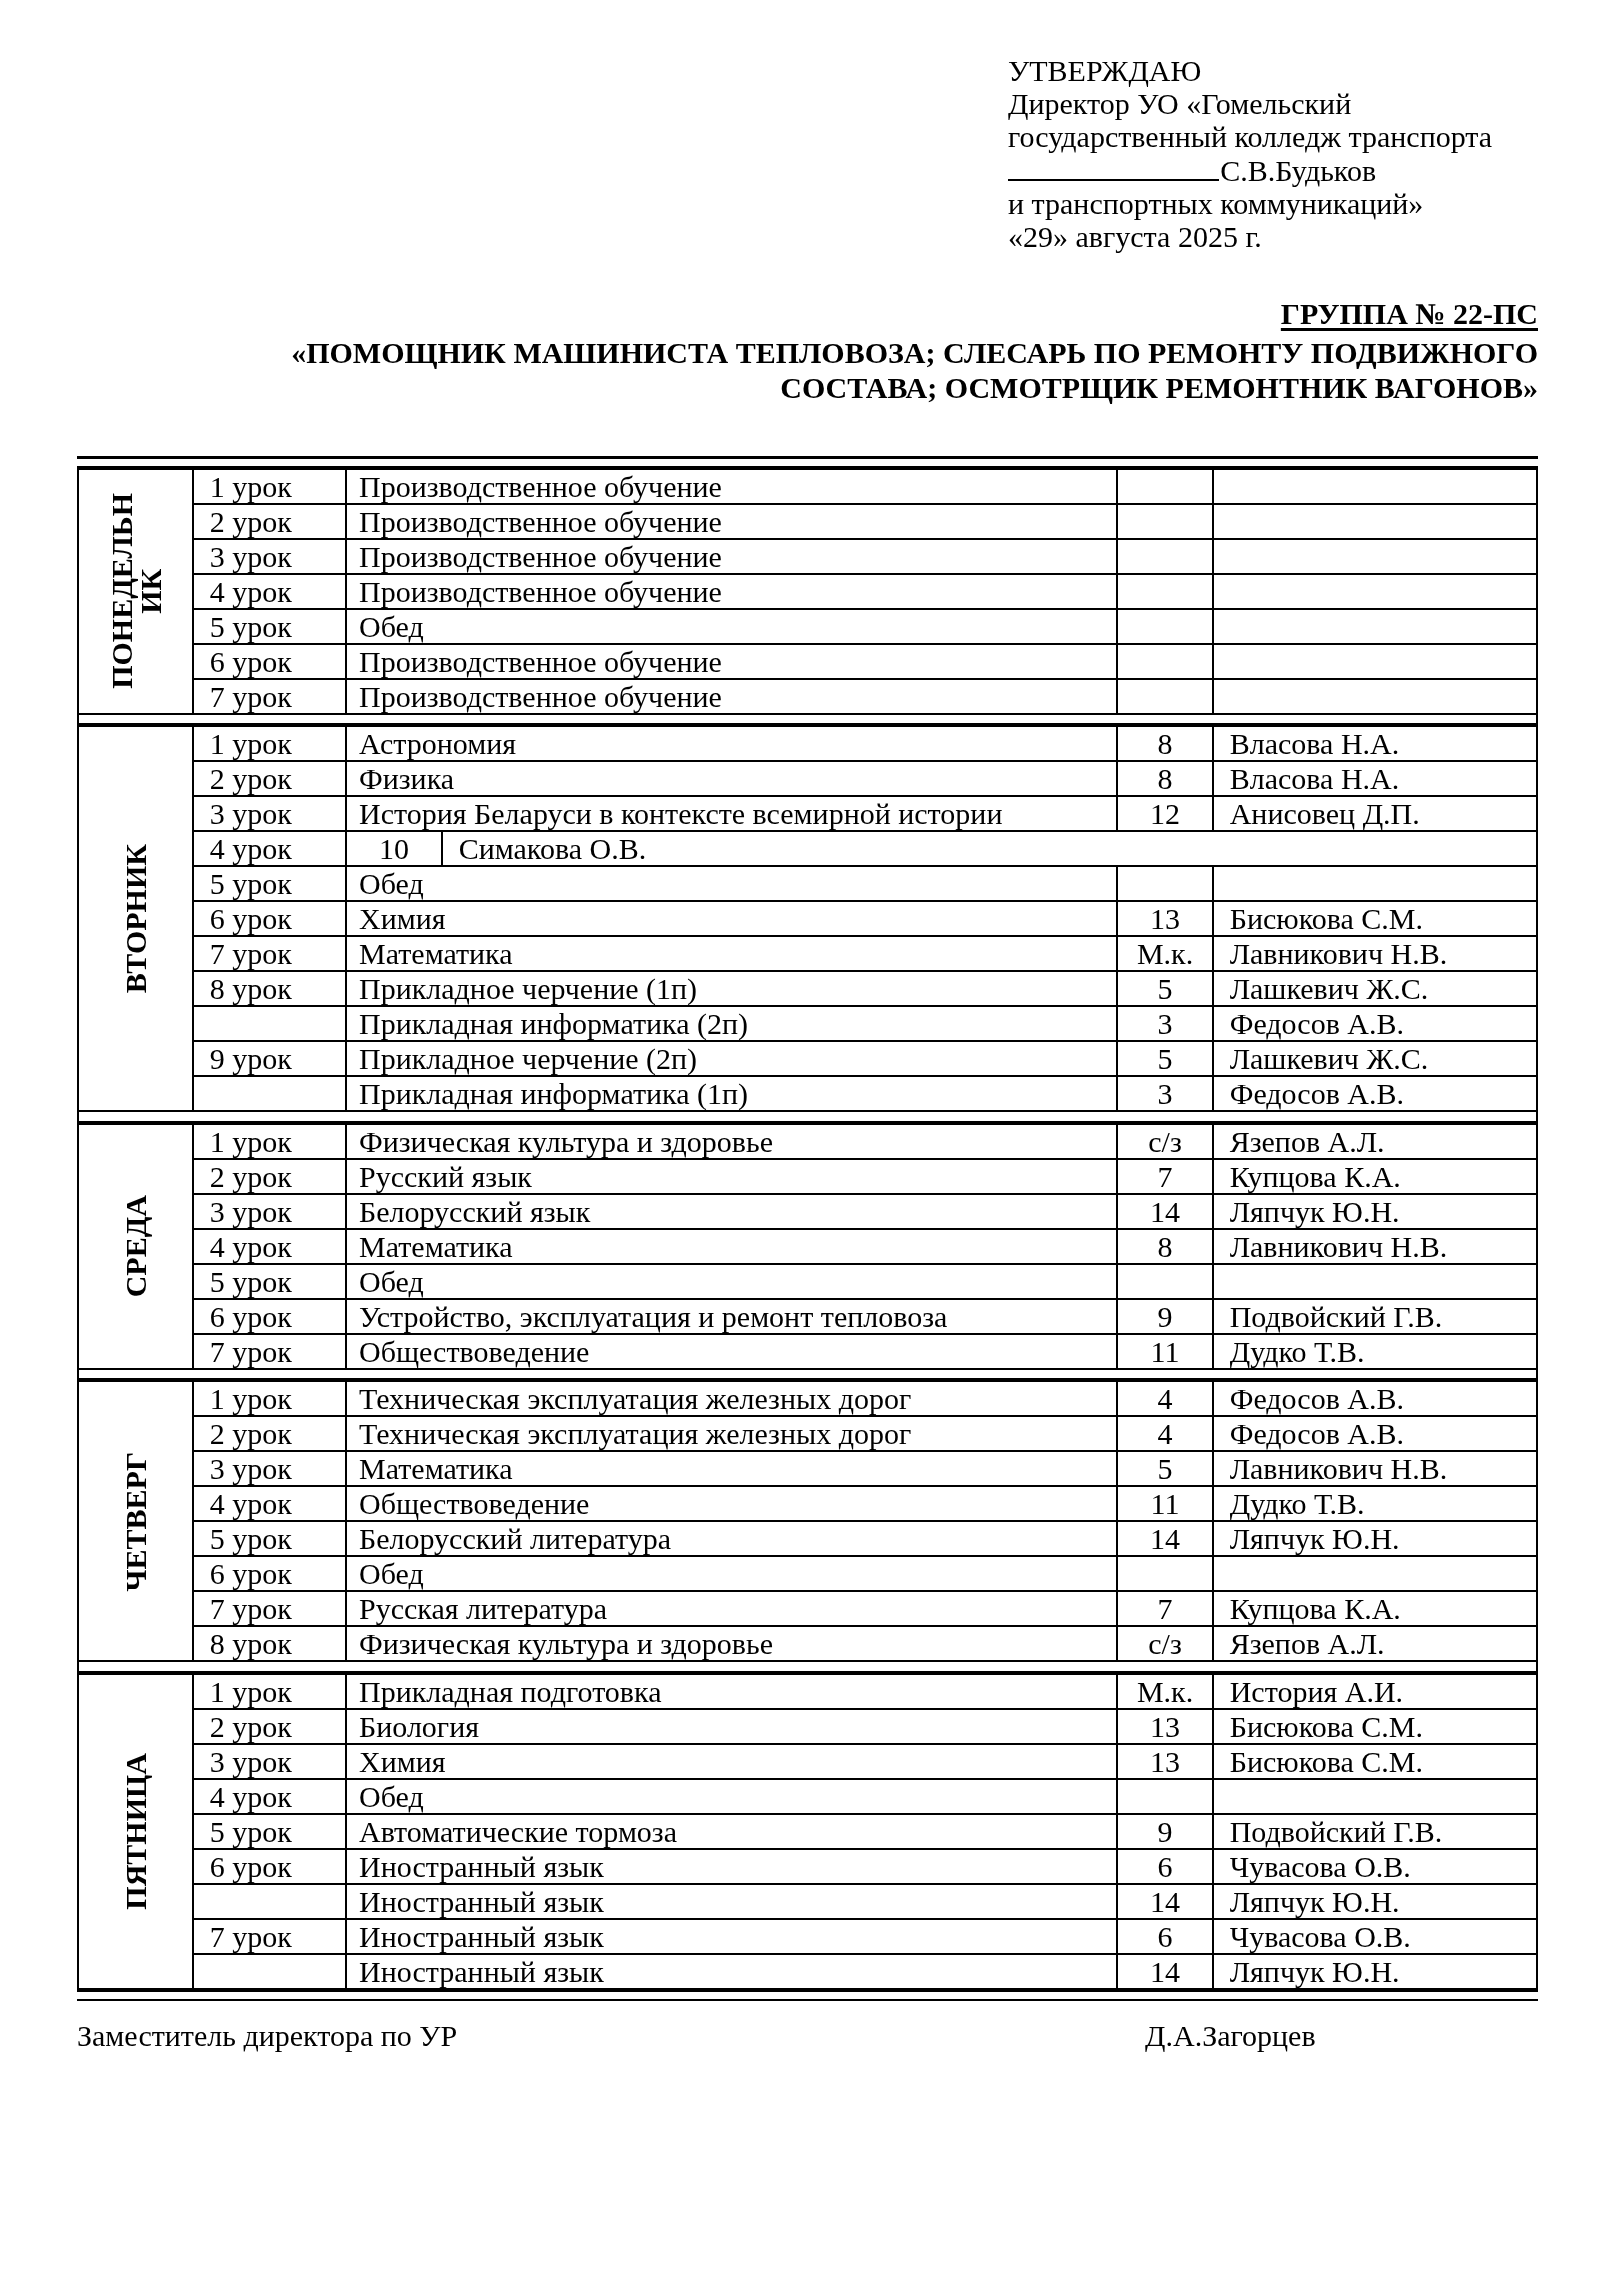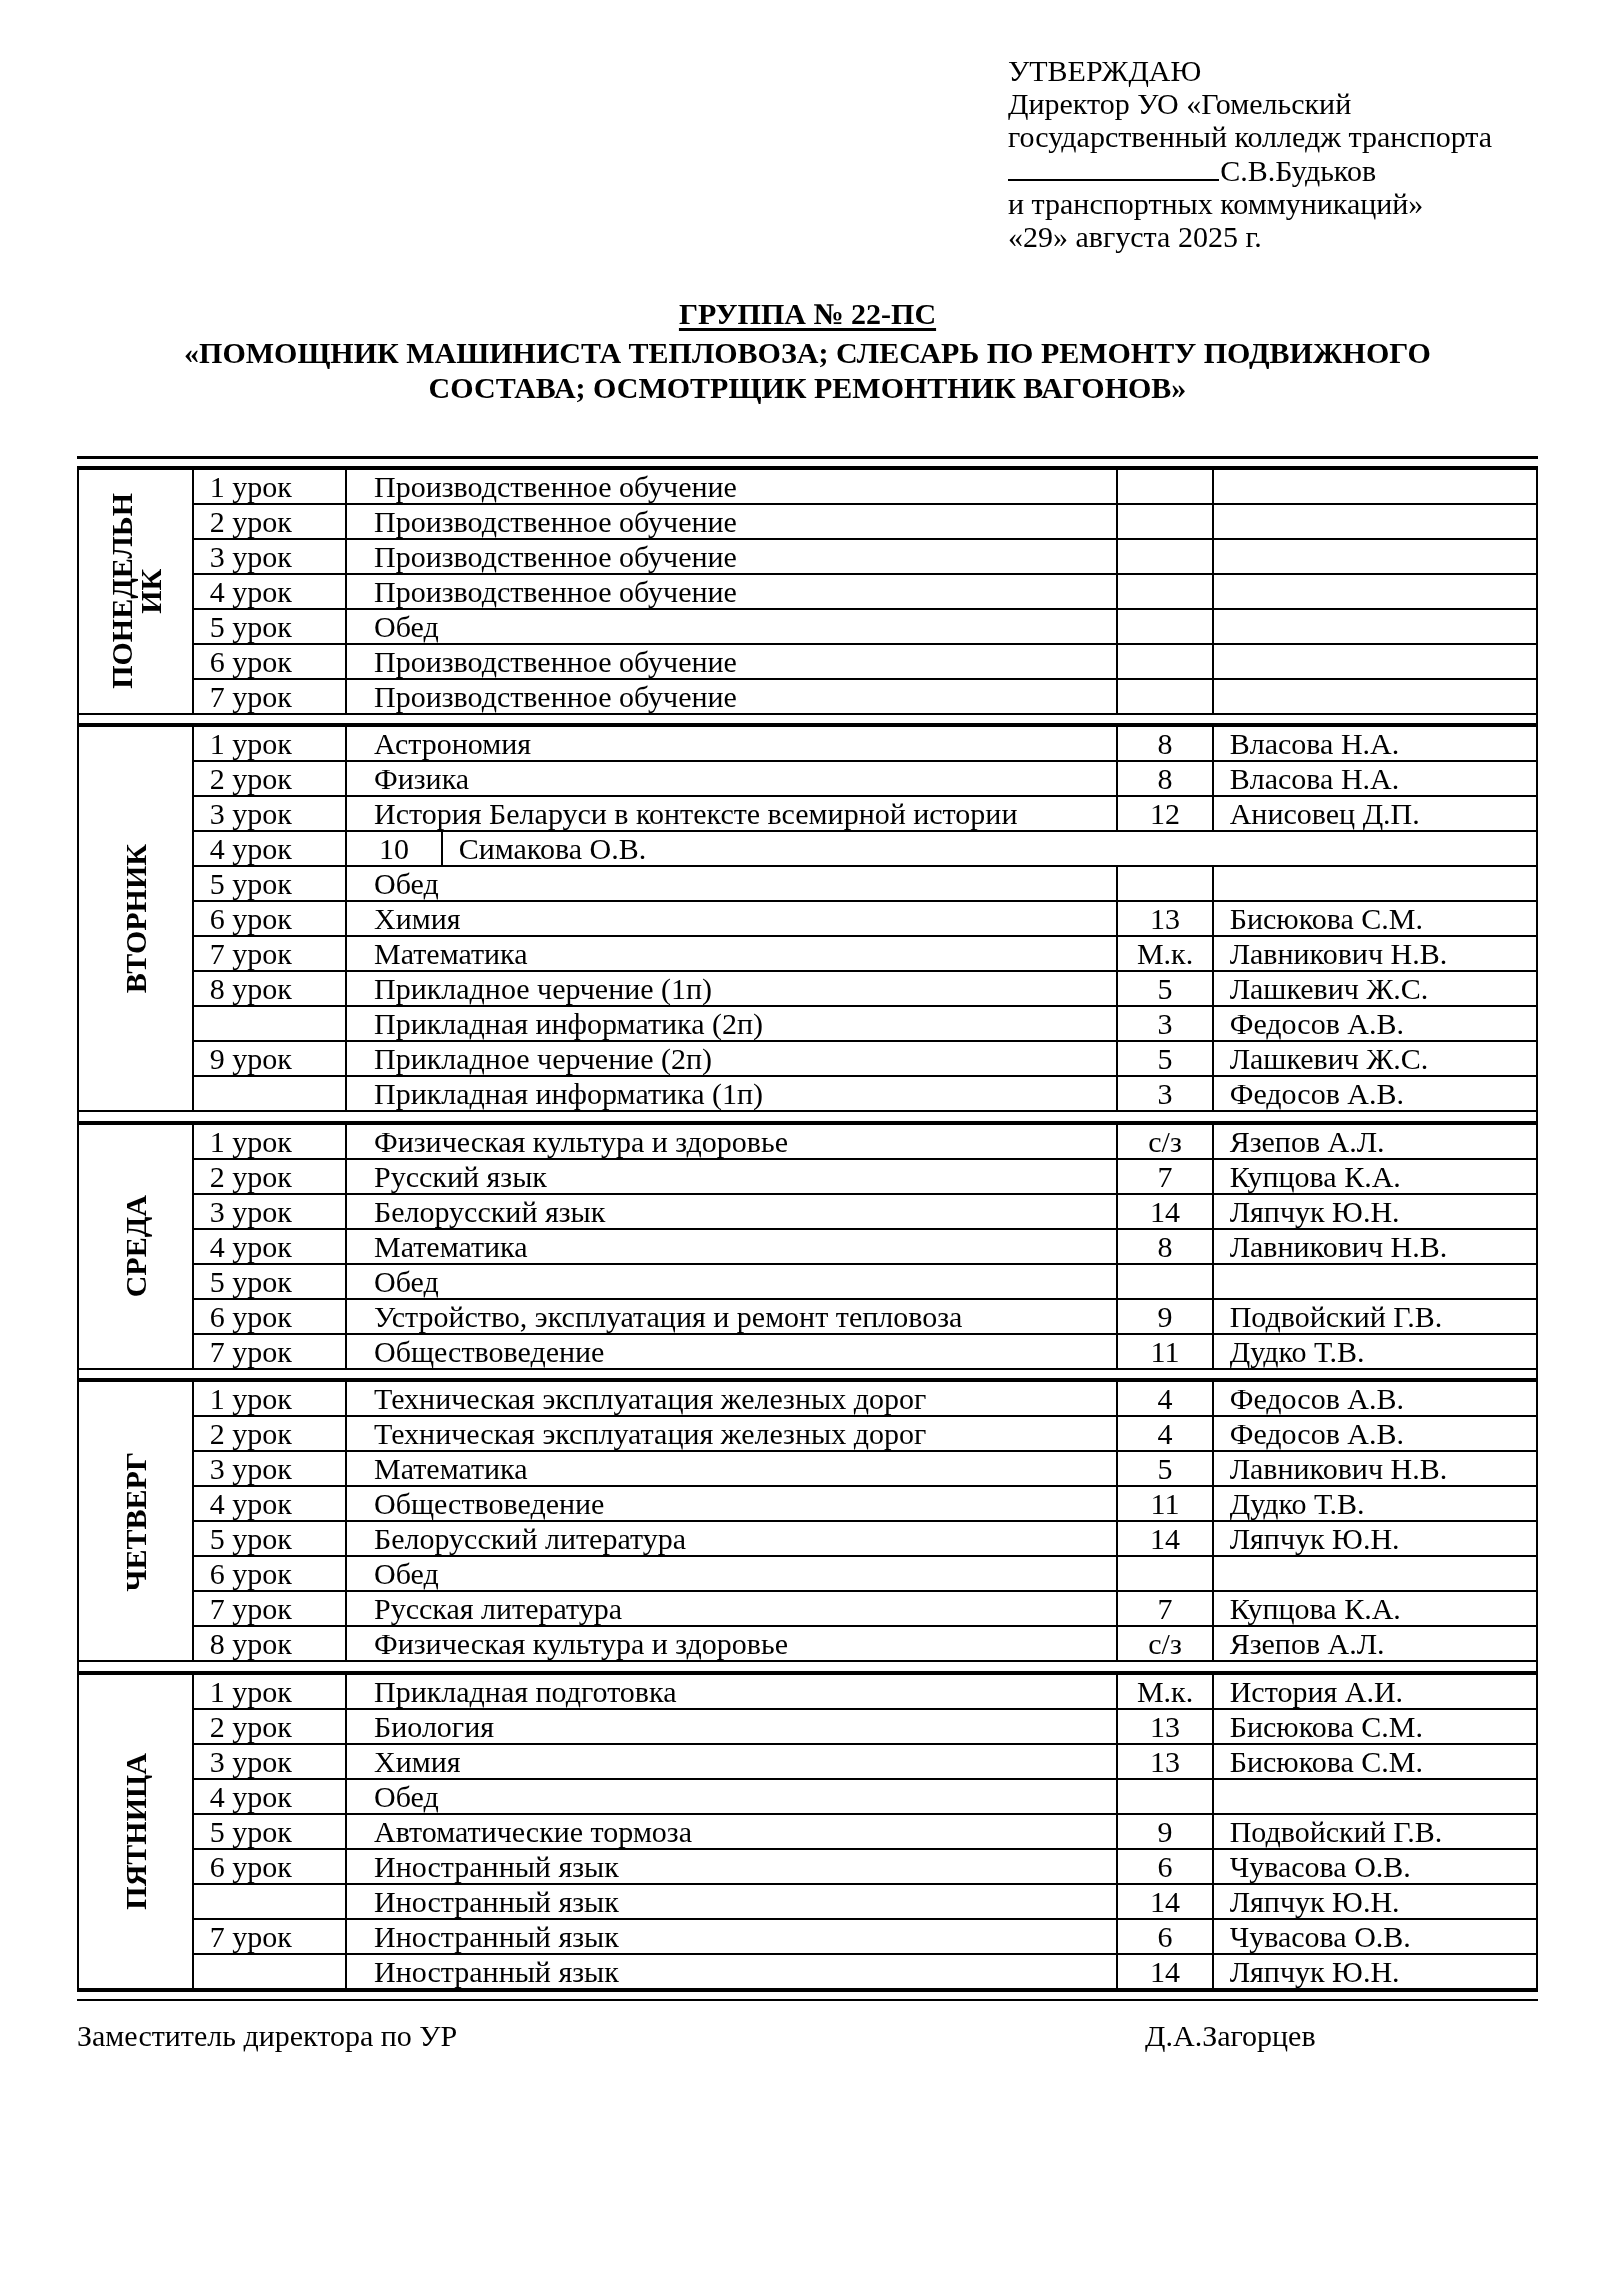--- a/index.html
+++ b/index.html
@@ -10,21 +10,21 @@
   .approval {
     position: absolute; left: 1008px; top: 54px; width: 589px;
     font-size: 30px; line-height: 33px;
   }
   .approval .sig-line {
     display: inline-block; width: 211px; border-bottom: 2px solid #000;
     height: 26px; vertical-align: baseline; margin-right: 1.3px;
   }
   .title-block {
     position: absolute; left: 77px; width: 1461px; top: 296px;
-    text-align: center; font-weight: bold; font-size: 30px; line-height: 35px;
+    text-align: right; font-weight: bold; font-size: 30px; line-height: 35px;
   }
   .title-block .group { text-decoration: underline; text-decoration-thickness: 2.6px; text-underline-offset: 3.9px; display:block; margin-bottom: 3.9px; }
   .title-block .prof { display: block; }
 
   .schedule { position: absolute; left: 77px; top: 456px; width: 1461px; }
   .top-rule { height: 2.6px; background: #000; width: 100%; margin-bottom: 7.2px; }
   .day-block { position: relative; border-top: 4.6px solid #000; border-left: 2px solid #000; border-right: 2px solid #000; }
   .day-gap { height: 8.5px; border-top: 2.6px solid #000; border-left: 2px solid #000; border-right: 2px solid #000; }
   .day-block .day-label-cell {
     position: absolute; left: 0; top: 0; bottom: 0; width: 113px;
@@ -33,21 +33,21 @@
   }
   .day-label {
     writing-mode: vertical-rl; transform: rotate(180deg);
     font-weight: bold; font-size: 30px; line-height: 29px; text-align: center;
     white-space: pre-line;
   }
   .rows { margin-left: 115px; }
   .row { display: flex; height: 33px; border-bottom: 2px solid #000; font-size: 30px; line-height: 33px; }
   .row:last-child { border-bottom: none; }
   .c-lesson { width: 153px; border-right: 2px solid #000; padding-left: 15.7px; box-sizing: border-box; white-space: nowrap; }
-  .c-subject { width: 771px; border-right: 2px solid #000; padding-left: 27px; box-sizing: border-box; white-space: nowrap; overflow: hidden; }
+  .c-subject { width: 771px; border-right: 2px solid #000; padding-left: 12px; box-sizing: border-box; white-space: nowrap; overflow: hidden; }
   .c-room { width: 96px; border-right: 2px solid #000; text-align: center; box-sizing: border-box; white-space: nowrap; }
   .c-teacher { flex: 1; padding-left: 15.7px; box-sizing: border-box; white-space: nowrap; }
   .bottom-rule { height: 4.6px; background: #000; width: 100%; }
   .bottom-rule2 { height: 2.6px; background: #000; width: 100%; margin-top: 6.5px; }
 
   .footer { position: absolute; top: 2019px; left: 77px; width: 1461px; font-size: 30px; }
   .footer .left { position: absolute; left: 0; }
   .footer .right { position: absolute; left: 1068px; }
 </style>
 </head>

